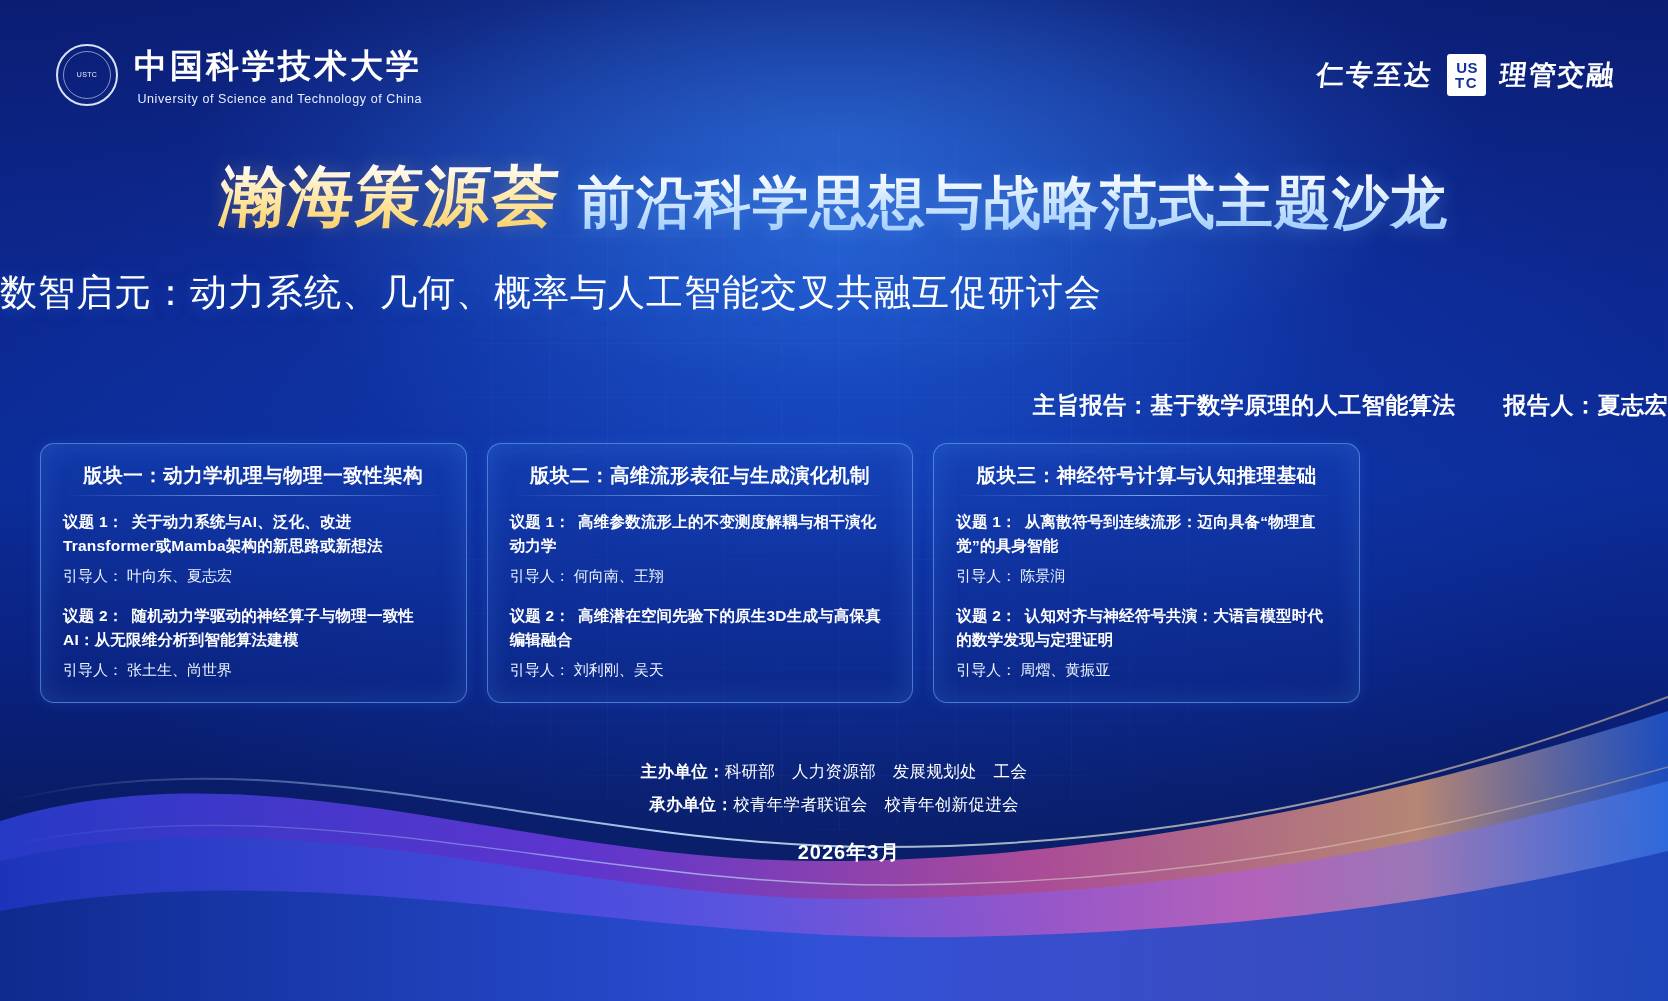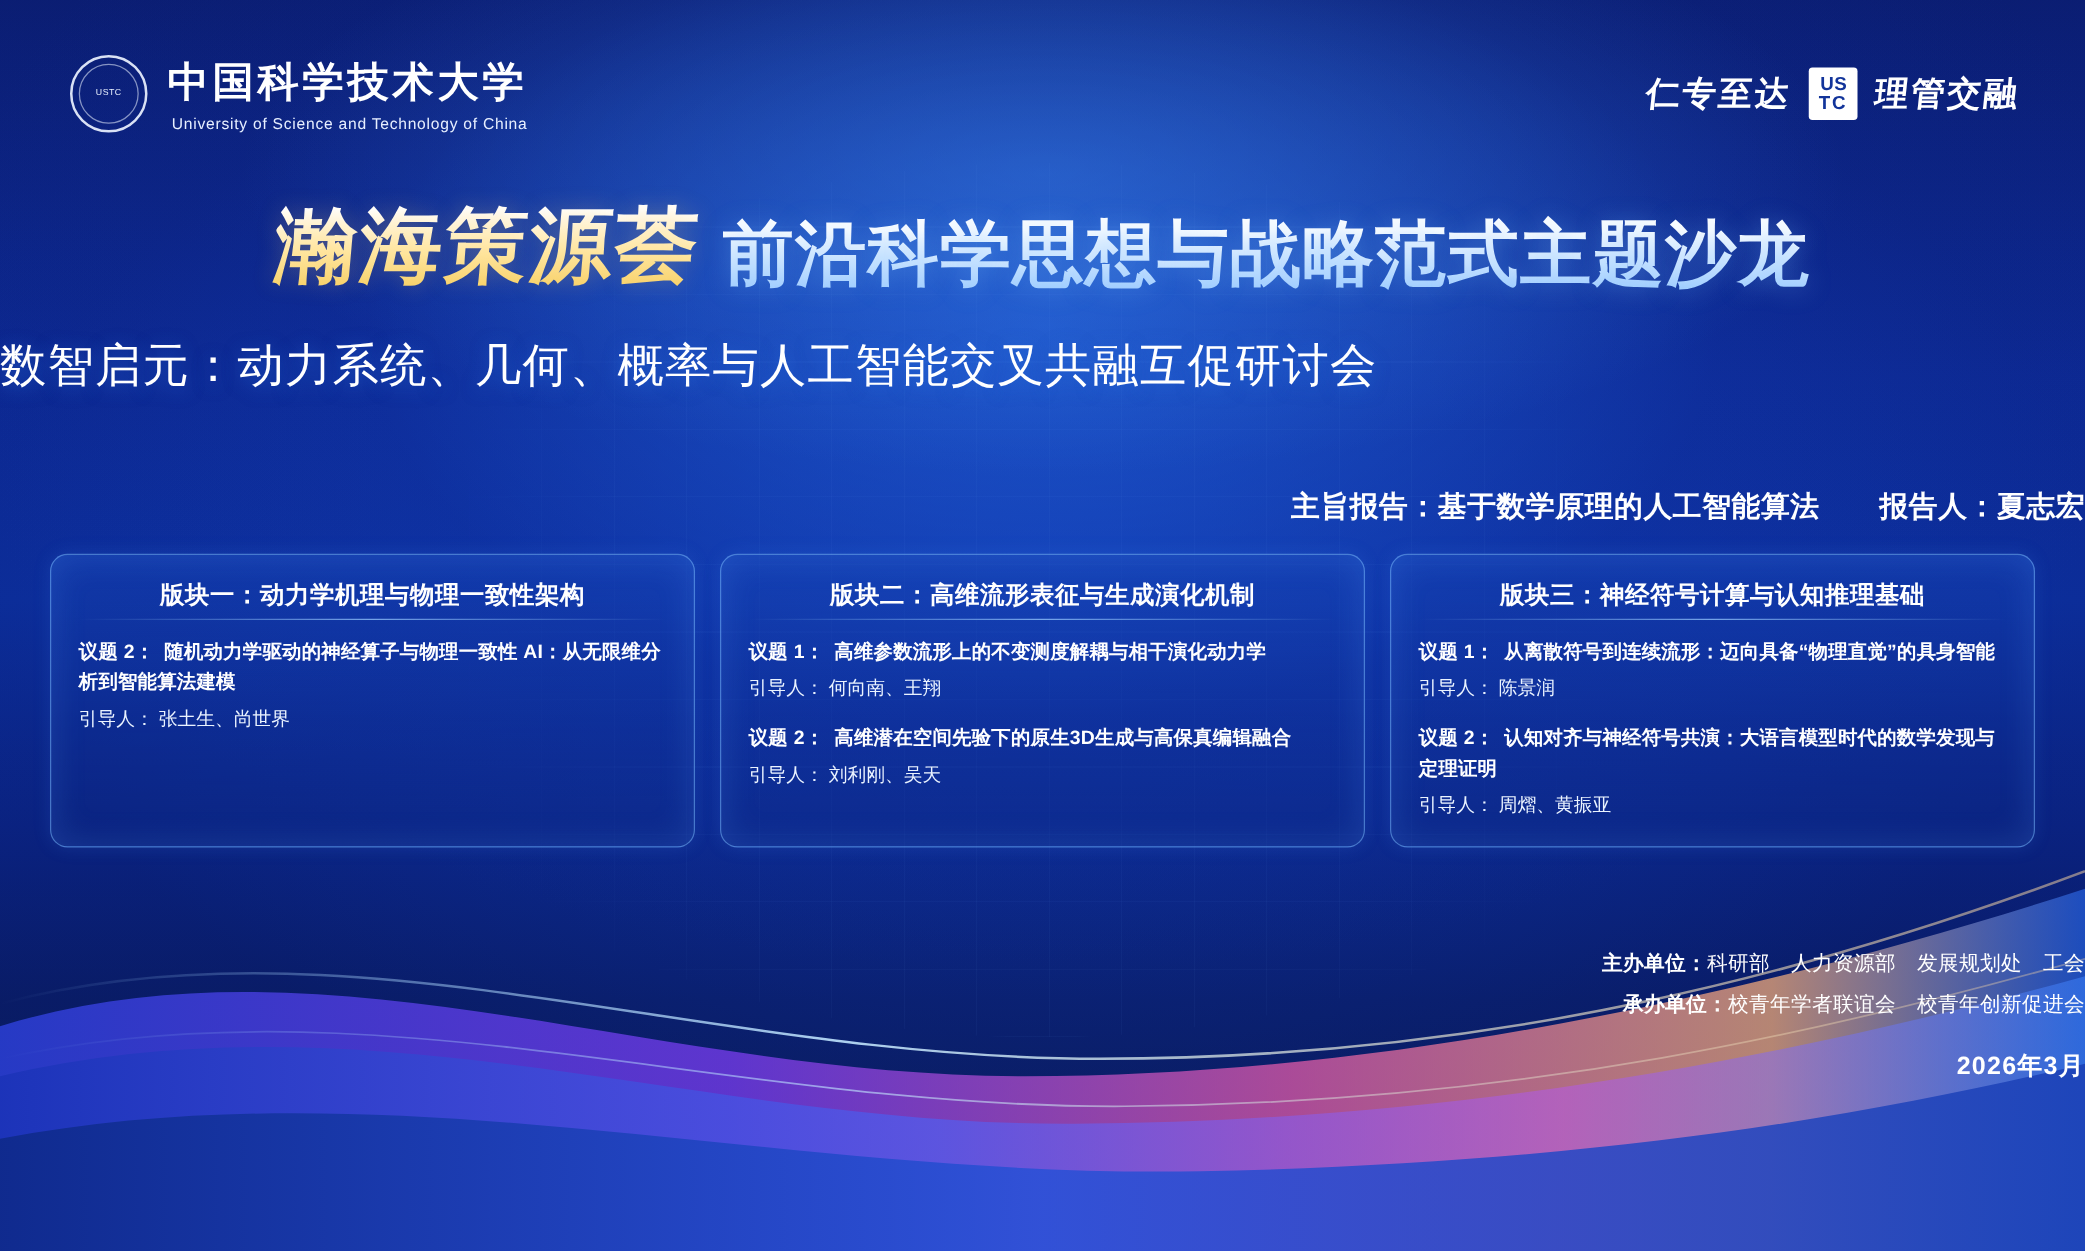--- a/index.html
+++ b/index.html
@@ -105,21 +105,21 @@
   }
   .keynote {
     position: absolute; top: 390px; left: 0; width: 100%;
     text-align: right; color: #ffffff; font-size: 23px; font-weight: 700;
     letter-spacing: .5px;
   }
   .keynote .gap { display: inline-block; width: 34px; }
 
   
   .cards {
-    position: absolute; top: 443px; left: 40px; width: 1588px;
+    position: absolute; top: 443px; left: 40px; width: 1320px;
     display: flex; gap: 20px;
   }
   .card {
     flex: 1 1 0; min-height: 230px;
     border: 1px solid rgba(120,185,255,0.55);
     border-radius: 14px;
     background: linear-gradient(180deg, rgba(22,66,180,0.50) 0%, rgba(16,48,150,0.38) 60%, rgba(14,40,130,0.30) 100%);
     box-shadow: inset 0 0 28px rgba(90,160,255,0.20), 0 0 14px rgba(60,130,240,0.18);
     padding: 18px 22px 20px 22px;
     position: relative;
@@ -143,21 +143,21 @@
   .topic-label::after { content: ""; display: inline-block; width: 8px; }
   .host-line {
     color: #eaf3ff; font-size: 15px; font-weight: 400; line-height: 1.6;
     margin-top: 5px;
   }
   .host-label::after { content: ""; display: inline-block; width: 4px; }
 
   
   .footer {
     position: absolute; top: 755px; left: 0; width: 100%;
-    text-align: right; color: #ffffff;
+    text-align: center; color: #ffffff;
   }
   .footer-line { font-size: 16.5px; line-height: 2.0; letter-spacing: .3px; }
   .footer-line b { font-weight: 700; }
   .date {
     margin-top: 18px; font-size: 20px; font-weight: 700; letter-spacing: 1px; padding-left: 30px;
   }
 </style>
 </head>
 <body>
 
@@ -230,20 +230,28 @@
     <span>报告人：夏志宏</span>
   </div>
 
   <div class="cards">
 
     <div class="card">
       <div class="card-title">版块一：动力学机理与物理一致性架构</div>
       <div class="card-rule"></div>
       <div class="topic">
         <div class="topic-line">
+          <span class="topic-label">议题 1：</span><span>关于动力系统与AI、泛化、改进Transformer或Mamba架构的新思路或新想法</span>
+        </div>
+        <div class="host-line">
+          <span class="host-label">引导人：</span><span>叶向东、夏志宏</span>
+        </div>
+      </div>
+      <div class="topic">
+        <div class="topic-line">
           <span class="topic-label">议题 2：</span><span>随机动力学驱动的神经算子与物理一致性 AI：从无限维分析到智能算法建模</span>
         </div>
         <div class="host-line">
           <span class="host-label">引导人：</span><span>张土生、尚世界</span>
         </div>
       </div>
     </div>
 
     <div class="card">
       <div class="card-title">版块二：高维流形表征与生成演化机制</div>

